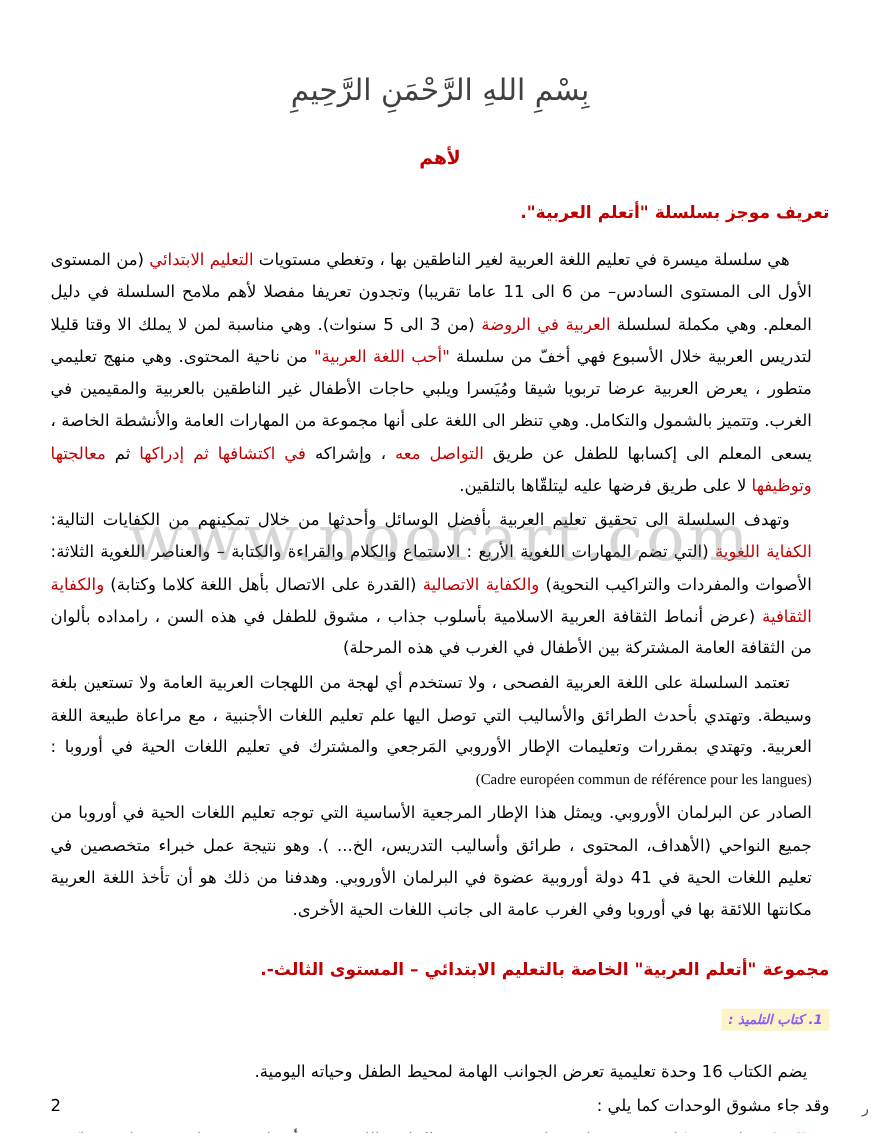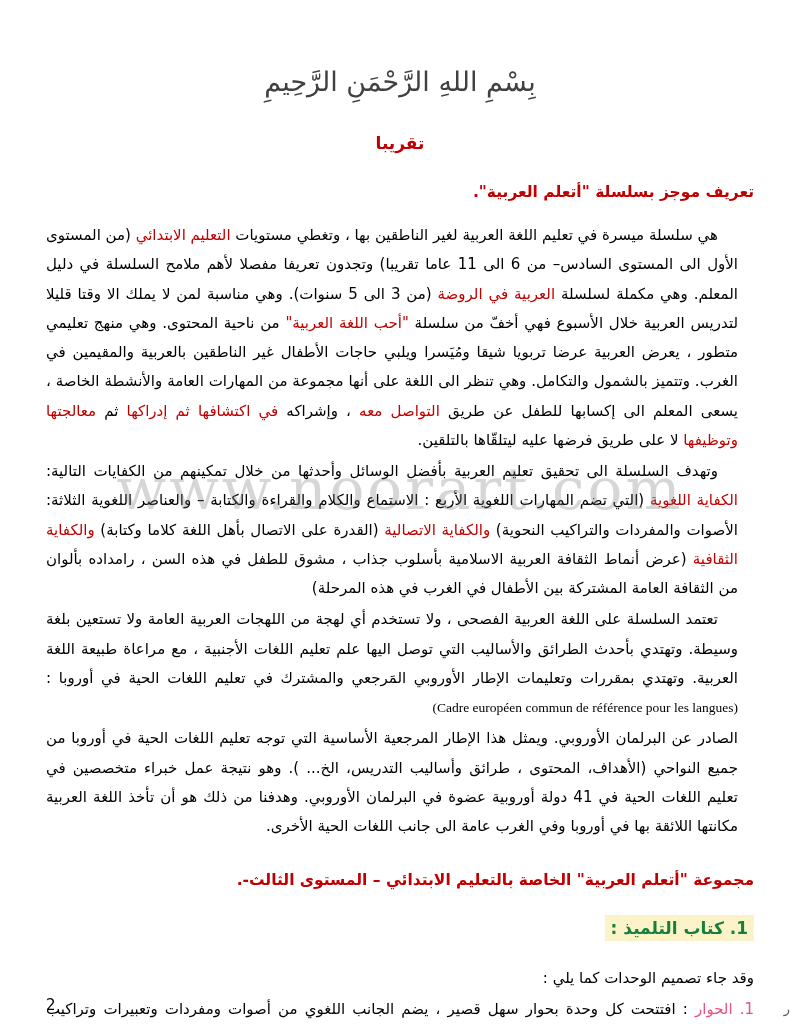--- a/index.html
+++ b/index.html
@@ -79,24 +79,25 @@
     font-size: 15.5px;
     text-align: right;
     direction: rtl;
     margin: 30px 0 26px 0;
   }
 
   .highlight-line {
     background: #fdf3c8;
     display: inline-block;
     padding: 3px 6px;
-    color: #15803d;
+    color: #8b5cf6;
     font-weight: bold;
-    font-size: 17px;
+    font-size: 12px;
     direction: rtl;
+    font-style: italic;
   }
   .hl-wrap { text-align: right; margin: 0 0 22px 0; }
 
   .body-para {
     text-align: right;
     direction: rtl;
     font-size: 15px;
     line-height: 2.05;
     margin: 0;
     text-indent: 20px;
@@ -143,39 +144,40 @@
     direction: rtl;
   }
 </style>
 </head>
 <body>
 
 <div class="page">
 
   <div class="basmala">بِسْمِ اللهِ الرَّحْمَنِ الرَّحِيمِ</div>
 
-  <div class="muqaddima">تقريبا</div>
+  <div class="muqaddima">لأهم</div>
 
   <div class="section-head">تعريف موجز بسلسلة "أتعلم العربية".</div>
 
   <p class="para"><span>هي سلسلة ميسرة في تعليم اللغة العربية لغير الناطقين بها ، وتغطي مستويات </span><span class="red">التعليم الابتدائي</span><span> (من المستوى الأول الى المستوى السادس– من 6 الى 11 عاما تقريبا) وتجدون تعريفا مفصلا لأهم ملامح السلسلة في دليل المعلم. وهي مكملة لسلسلة </span><span class="red">العربية في الروضة</span><span> (من 3 الى 5 سنوات). وهي مناسبة لمن لا يملك الا وقتا قليلا لتدريس العربية خلال الأسبوع فهي أخفّ من سلسلة </span><span class="red">"أحب اللغة العربية"</span><span> من ناحية المحتوى. وهي منهج تعليمي متطور ، يعرض العربية عرضا تربويا شيقا ومُيَسرا ويلبي حاجات الأطفال غير الناطقين بالعربية والمقيمين في الغرب. وتتميز بالشمول والتكامل. وهي تنظر الى اللغة على أنها مجموعة من المهارات العامة والأنشطة الخاصة ، يسعى المعلم الى إكسابها للطفل عن طريق </span><span class="red">التواصل معه</span><span> ، وإشراكه </span><span class="red">في اكتشافها ثم إدراكها</span><span> ثم </span><span class="red">معالجتها وتوظيفها</span><span> لا على طريق فرضها عليه ليتلقّاها بالتلقين.</span></p>
 
   <p class="para"><span>وتهدف السلسلة الى تحقيق تعليم العربية بأفضل الوسائل وأحدثها من خلال تمكينهم من الكفايات التالية: </span><span class="red">الكفاية اللغوية</span><span> (التي تضم المهارات اللغوية الأربع : الاستماع والكلام والقراءة والكتابة – والعناصر اللغوية الثلاثة: الأصوات والمفردات والتراكيب النحوية) </span><span class="red">والكفاية الاتصالية</span><span> (القدرة على الاتصال بأهل اللغة كلاما وكتابة) </span><span class="red">والكفاية الثقافية</span><span> (عرض أنماط الثقافة العربية الاسلامية بأسلوب جذاب ، مشوق للطفل في هذه السن ، رامداده بألوان من الثقافة العامة المشتركة بين الأطفال في الغرب في هذه المرحلة)</span></p>
 
   <p class="para"><span>تعتمد السلسلة على اللغة العربية الفصحى ، ولا تستخدم أي لهجة من اللهجات العربية العامة ولا تستعين بلغة وسيطة. وتهتدي بأحدث الطرائق والأساليب التي توصل اليها علم تعليم اللغات الأجنبية ، مع مراعاة طبيعة اللغة العربية. وتهتدي بمقررات وتعليمات الإطار الأوروبي المَرجعي والمشترك في تعليم اللغات الحية في أوروبا :</span> <span class="latin">(Cadre européen commun de référence pour les langues)</span></p>
 
   <p class="para noindent">الصادر عن البرلمان الأوروبي. ويمثل هذا الإطار المرجعية الأساسية التي توجه تعليم اللغات الحية في أوروبا من جميع النواحي (الأهداف، المحتوى ، طرائق وأساليب التدريس، الخ... ). وهو نتيجة عمل خبراء متخصصين في تعليم اللغات الحية في 41 دولة أوروبية عضوة في البرلمان الأوروبي. وهدفنا من ذلك هو أن تأخذ اللغة العربية مكانتها اللائقة بها في أوروبا وفي الغرب عامة الى جانب اللغات الحية الأخرى.</p>
 
   <div class="group-head">مجموعة "أتعلم العربية" الخاصة بالتعليم الابتدائي – المستوى الثالث-.</div>
 
   <div class="hl-wrap">
     <span class="highlight-line">1. كتاب التلميذ :</span>
   </div>
 
-  <p class="body-para noindent">وقد جاء تصميم الوحدات كما يلي :</p>
+  <p class="body-para">يضم الكتاب 16 وحدة تعليمية تعرض الجوانب الهامة لمحيط الطفل وحياته اليومية.</p>
+  <p class="body-para noindent">وقد جاء مشوق الوحدات كما يلي :</p>
 
   <p class="list-para"><span class="pink">1. الحوار</span><span> : افتتحت كل وحدة بحوار سهل قصير ، يضم الجانب اللغوي من أصوات ومفردات وتعبيرات وتراكيب نحوية. والهدف من الحوار هو تسهيل عملية التعلم والتعليم وتمكين التلميذ من استعمال اللغة والتواصل بها.</span></p>
 
   <div class="watermark">www.noorart.com</div>
 
   <div class="page-number">2</div>
   <div class="corner-mark">ر</div>
 
 </div>
 

